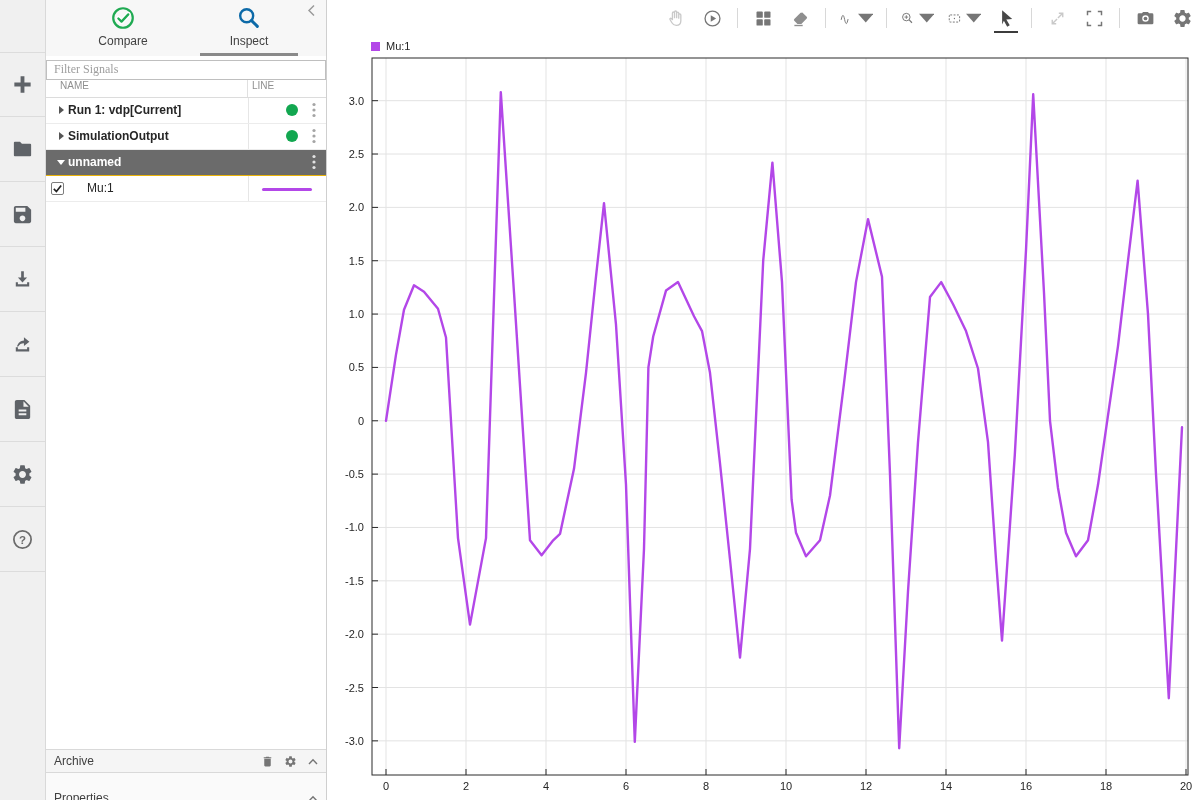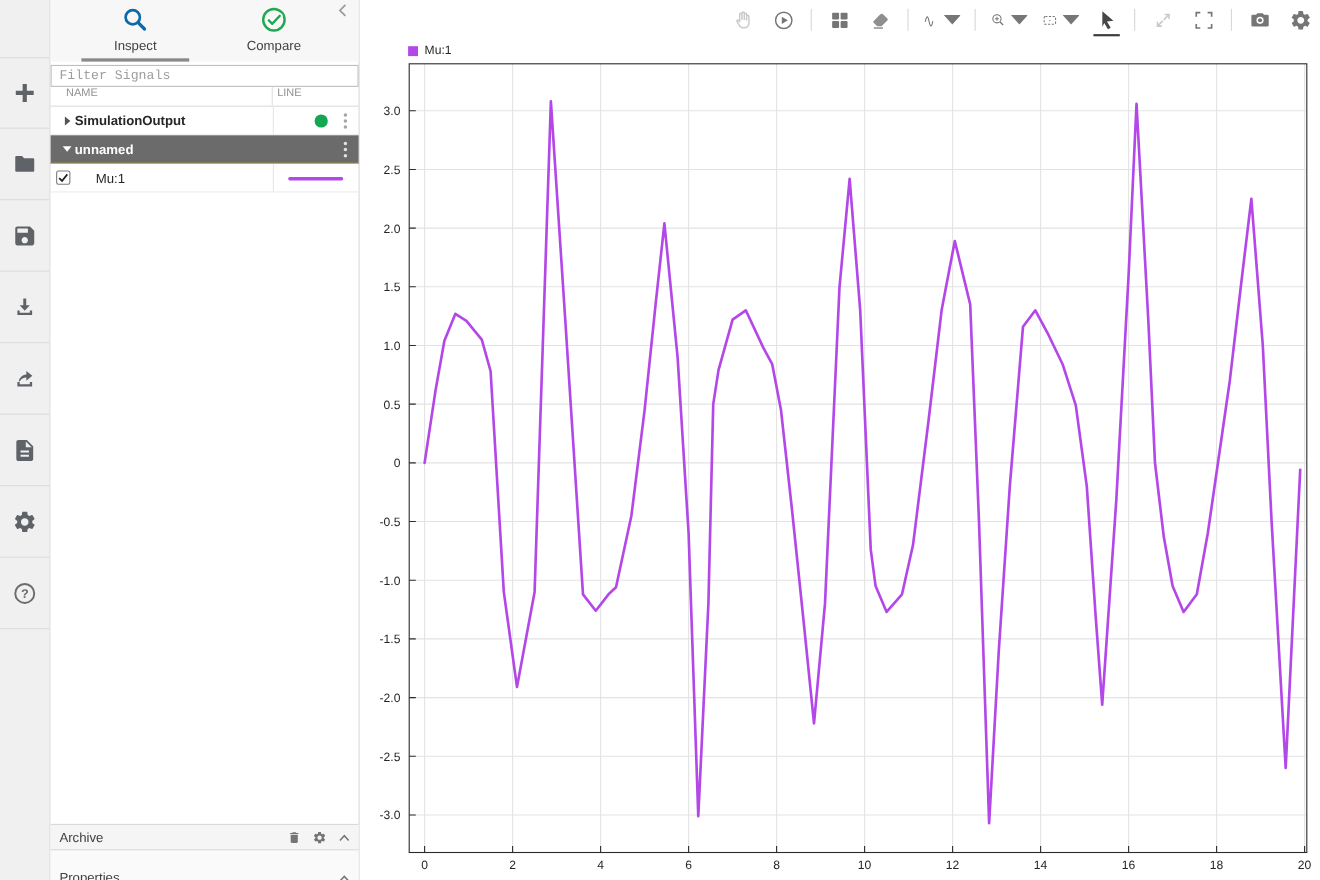--- a/index.html
+++ b/index.html
@@ -20,21 +20,21 @@
              border-right:1px solid #cfcfcf; }
   .tabbar { position:relative; height:56px; background:#f7f7f7; display:flex; padding-left:14px; }
   .tab { width:126px; display:flex; flex-direction:column; align-items:center; justify-content:flex-start;
          padding-top:5px; position:relative; cursor:pointer; }
   .tab .tab-label { font-size:12px; color:#424242; margin-top:3px; }
   .tab.active::after { content:""; position:absolute; bottom:0; left:14px; right:14px; height:3px; background:#8a8a8a; }
   .collapse-btn { position:absolute; right:5px; top:3px; width:14px; height:14px; cursor:pointer; }
 
   .filter-wrap { padding:3px 0 0 0; }
   .filter-wrap input { width:100%; height:20px; border:1px solid #bfbfbf; font-size:12px;
-                       padding:0 7px; color:#737373; font-family:Liberation Mono, monospace; }
+                       padding:0 7px; color:#737373; font-family:Liberation Serif, serif; }
   .filter-wrap input::placeholder { color:#9e9e9e; }
 
   .thead { height:18px; display:flex; font-size:10px; color:#8f8f8f;
            border-bottom:1px solid #dcdcdc; }
   .thead .c-name { padding-left:14px; flex:1; }
   .thead .c-line { width:79px; border-left:1px solid #e0e0e0; padding-left:4px; }
 
   .rows { position:relative; }
   .rows .col-divider { position:absolute; left:202px; top:0; bottom:0; width:1px; background:#e6e6e6; }
   .srow { position:relative; height:26px; display:flex; align-items:center; border-bottom:1px solid #ececec;
@@ -128,54 +128,69 @@
     <div class="rail-item">
       <svg viewBox="0 0 24 24">
           <circle cx="12" cy="12" r="9" fill="none" stroke="#6b6b6b" stroke-width="1.8"></circle>
           <text x="12" y="16.2" text-anchor="middle" font-size="12" font-weight="bold" fill="#6b6b6b" font-family="Liberation Sans, sans-serif">?</text>
         </svg>
     </div>
   </div>
 
   <div class="sidebar">
     <div class="tabbar">
-      <div class="tab active">
-        <svg width="26" height="26" viewBox="0 0 28 28">
-          <circle cx="11.5" cy="11.5" r="7" fill="none" stroke="#0d6aa8" stroke-width="2.6"></circle>
-          <line x1="16.8" y1="16.8" x2="23" y2="23" stroke="#0d6aa8" stroke-width="3.2" stroke-linecap="round"></line>
-        </svg>
-        <span class="tab-label">Inspect</span>
-      </div>
       <div class="tab">
         <svg width="26" height="26" viewBox="0 0 28 28">
           <circle cx="14" cy="14" r="10.5" fill="none" stroke="#1faa52" stroke-width="2.4"></circle>
           <path d="M9 14.5l3.4 3.4 7.3-7.8" fill="none" stroke="#fff" stroke-width="5.5" stroke-linecap="round" stroke-linejoin="round"></path>
           <path d="M9 14.5l3.4 3.4 7.3-7.8" fill="none" stroke="#1faa52" stroke-width="2.4" stroke-linecap="round" stroke-linejoin="round"></path>
         </svg>
         <span class="tab-label">Compare</span>
       </div>
+      <div class="tab active">
+        <svg width="26" height="26" viewBox="0 0 28 28">
+          <circle cx="11.5" cy="11.5" r="7" fill="none" stroke="#0d6aa8" stroke-width="2.6"></circle>
+          <line x1="16.8" y1="16.8" x2="23" y2="23" stroke="#0d6aa8" stroke-width="3.2" stroke-linecap="round"></line>
+        </svg>
+        <span class="tab-label">Inspect</span>
+      </div>
       <div class="collapse-btn">
         <svg width="9" height="13" viewBox="0 0 9 13">
             <path d="M7 1.5L2 6.5l5 5" fill="none" stroke="#9a9a9a" stroke-width="1.5"></path>
           </svg>
       </div>
     </div>
 
     <div class="filter-wrap">
       <input type="text" placeholder="Filter Signals" style="">
     </div>
 
     <div class="thead">
       <span class="c-name">NAME</span>
       <span class="c-line">LINE</span>
     </div>
 
     <div class="rows">
       <div class="col-divider"></div>
 
+      <div class="srow">
+        <span class="tri-cell">
+            <span class="tri-r"></span>
+          </span>
+        <span class="rlabel">Run 1: vdp[Current]</span>
+        <span class="grow"></span>
+        <span class="status-dot" style="background:#12a750"></span>
+        <span class="menu-dots">
+          <svg width="4" height="16" viewBox="0 0 4 16">
+              <circle cx="2" cy="2.5" r="1.6" fill="#a5a5a5"></circle>
+              <circle cx="2" cy="8" r="1.6" fill="#a5a5a5"></circle>
+              <circle cx="2" cy="13.5" r="1.6" fill="#a5a5a5"></circle>
+            </svg>
+        </span>
+      </div>
 
       <div class="srow">
         <span class="tri-cell">
             <span class="tri-r"></span>
           </span>
         <span class="rlabel">SimulationOutput</span>
         <span class="grow"></span>
         <span class="status-dot" style="background:#12a750"></span>
         <span class="menu-dots">
           <svg width="4" height="16" viewBox="0 0 4 16">

